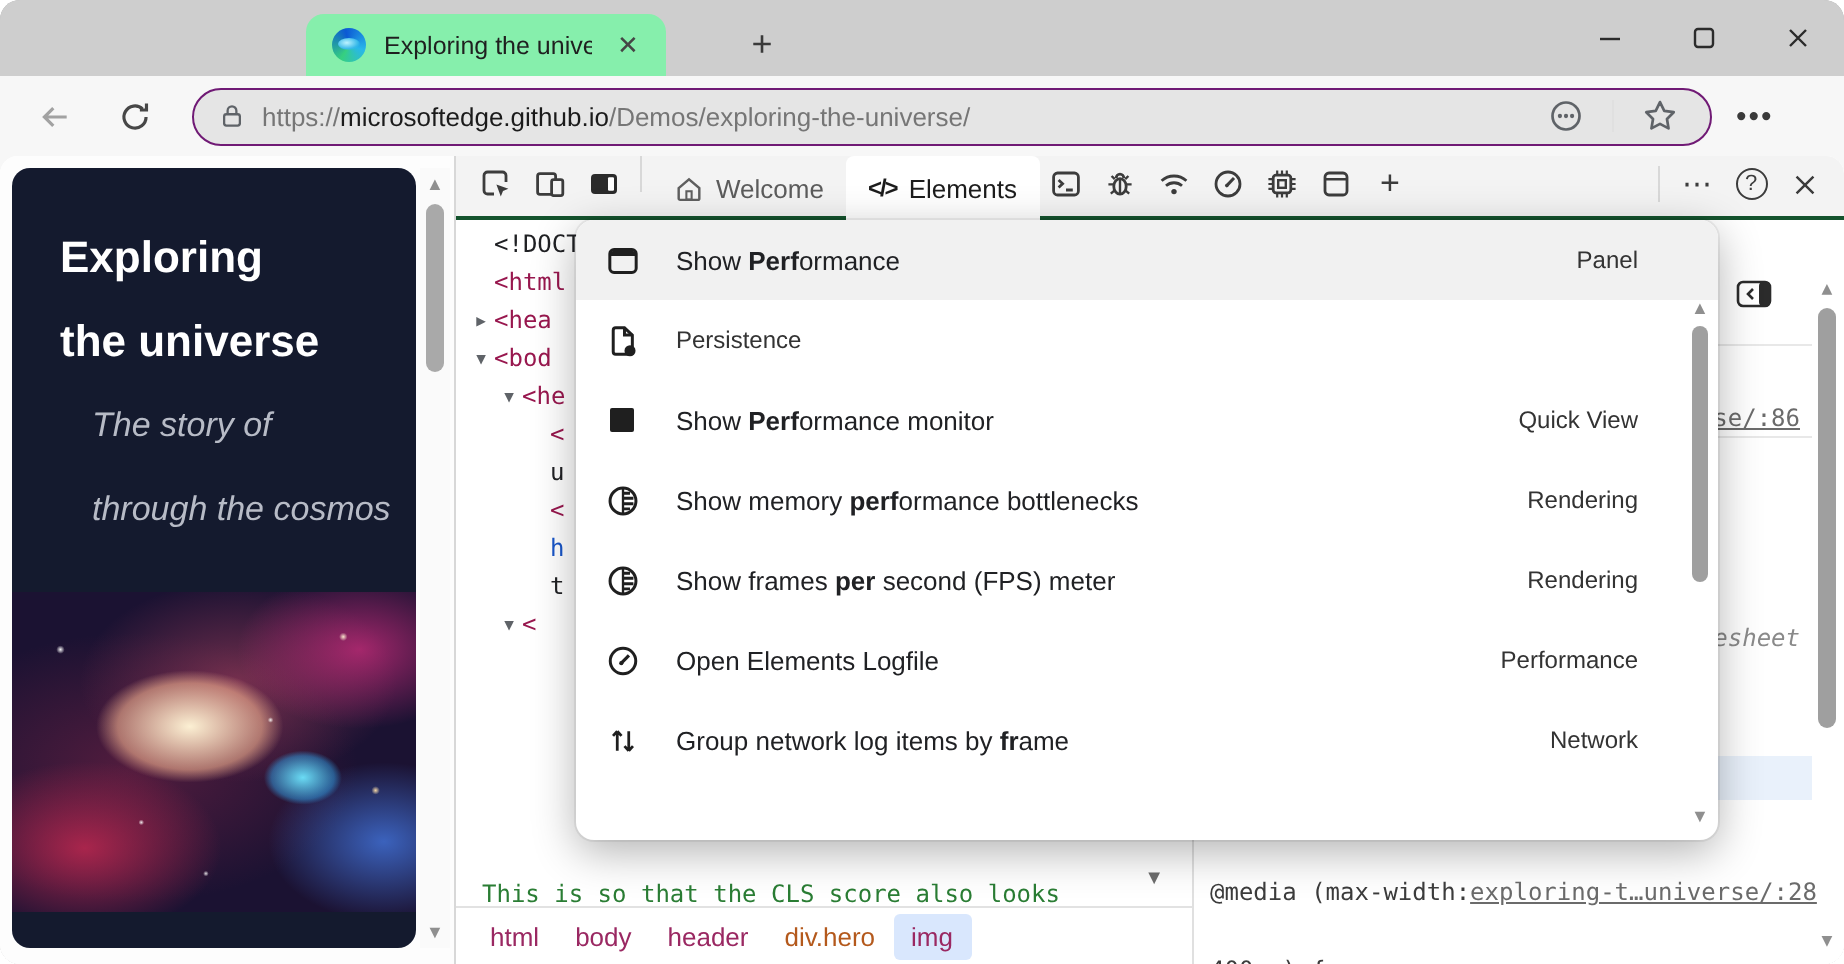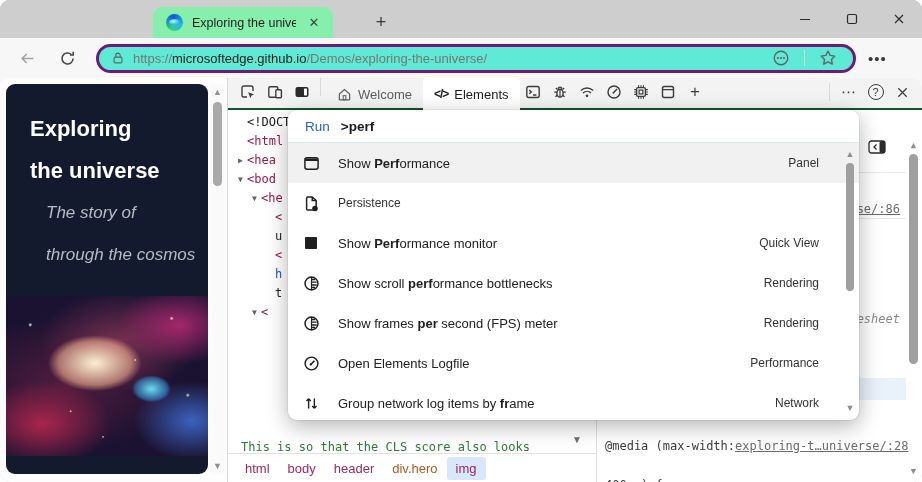--- a/index.html
+++ b/index.html
@@ -21,21 +21,21 @@
   .newtab { position:absolute; left:368px; top:9px; width:26px; height:26px; display:flex; align-items:center;
          justify-content:center; font-size:18px; color:#3a3a3a; font-weight:300; }
   .wincontrols { position:absolute; right:0; top:0; height:38px; display:flex; }
   .winbtn { width:47px; height:38px; display:flex; align-items:center; justify-content:center; color:#2b2b2b; }
 
   
   .navbar { position:absolute; top:38px; left:0; right:0; height:40px; background:#f7f7f7;
             display:flex; align-items:center; }
   .nav-icon { width:30px; height:30px; display:flex; align-items:center; justify-content:center; }
   .back { margin-left:12px; } .reload { margin-left:10px; }
-  .addressbar { margin-left:14px; width:760px; height:29px; background:#5eead4; border:3px solid #701a75;
+  .addressbar { margin-left:14px; width:760px; height:29px; background:#e5e5e5; border:1px solid #701a75;
             border-radius:15px; display:flex; align-items:center; padding:0 10px 0 12px; }
   .lock { display:flex; margin-right:8px; }
   .url { font-size:13px; color:#767676; white-space:nowrap; flex:1; overflow:hidden; }
   .url .host { color:#1b1b1b; }
   .addr-right { display:flex; align-items:center; gap:4px; }
   .addr-sep { width:1px; height:16px; background:#e0e0e0; margin:0 4px; }
   .browser-more { margin-left:12px; font-size:15px; color:#3a3a3a; letter-spacing:1px; }
 
   
   .main { position:absolute; top:78px; left:0; right:0; bottom:0; background:#f7f7f7; }
@@ -356,24 +356,20 @@
               </svg>
           </div>
           <div class="styles-scrollbar">
             <div class="scroll-arrow" style="top:2px">▲</div>
             <div class="styles-thumb" style="top:16px; height:210px"></div>
             <div class="scroll-arrow" style="bottom:2px">▼</div>
           </div>
         </div>
 
         <div class="palette">
-          <div class="palette-header">
-            <span class="run-label">Run</span>
-            <span class="query">&gt;perf</span>
-          </div>
           <div id="cmd-list">
               <div class="cmd-row selected">
                 <span class="cmd-icon">
                   <svg width="17" height="17" viewBox="0 0 16 16">
                     <rect x="1.8" y="2.6" width="12.4" height="10.8" rx="2" fill="none" stroke="#1f1f1f" stroke-width="1.4"></rect>
                     <path d="M3.4 3.3h9.2a1.4 1.4 0 0 1 1.4 1.4v1H2v-1a1.4 1.4 0 0 1 1.4-1.4z" fill="#1f1f1f"></path>
                   </svg>
                 </span>
                 <span class="cmd-label"><span>Show </span><b>Perf</b><span>ormance</span></span>
                 <span class="cmd-cat">Panel</span>
@@ -398,21 +394,21 @@
                 <span class="cmd-cat">Quick View</span>
               </div>
               <div class="cmd-row">
                 <span class="cmd-icon">
                   <svg width="17" height="17" viewBox="0 0 16 16">
                     <circle cx="8" cy="8" r="6.1" fill="none" stroke="#1f1f1f" stroke-width="1.4"></circle>
                     <path d="M8 1.9v12.2" stroke="#1f1f1f" stroke-width="1.1"></path>
                     <path d="M8 4.3h3.3M8 6.7h4.9M8 9.3h4.9M8 11.7h3.3" stroke="#1f1f1f" stroke-width="1.4"></path>
                   </svg>
                 </span>
-                <span class="cmd-label"><span>Show scroll </span><b>perf</b><span>ormance bottlenecks</span></span>
+                <span class="cmd-label"><span>Show memory </span><b>perf</b><span>ormance bottlenecks</span></span>
                 <span class="cmd-cat">Rendering</span>
               </div>
               <div class="cmd-row">
                 <span class="cmd-icon">
                   <svg width="17" height="17" viewBox="0 0 16 16">
                     <circle cx="8" cy="8" r="6.1" fill="none" stroke="#1f1f1f" stroke-width="1.4"></circle>
                     <path d="M8 1.9v12.2" stroke="#1f1f1f" stroke-width="1.1"></path>
                     <path d="M8 4.3h3.3M8 6.7h4.9M8 9.3h4.9M8 11.7h3.3" stroke="#1f1f1f" stroke-width="1.4"></path>
                   </svg>
                 </span>

